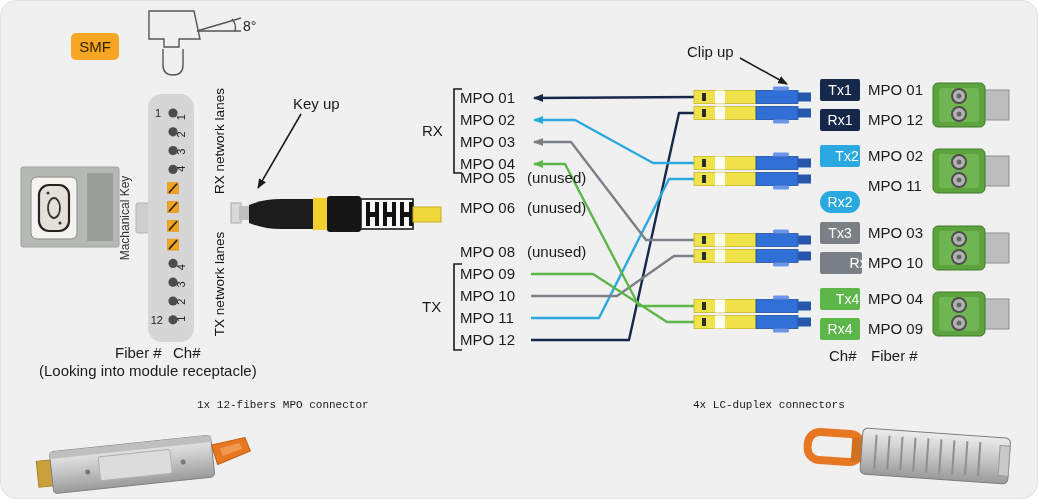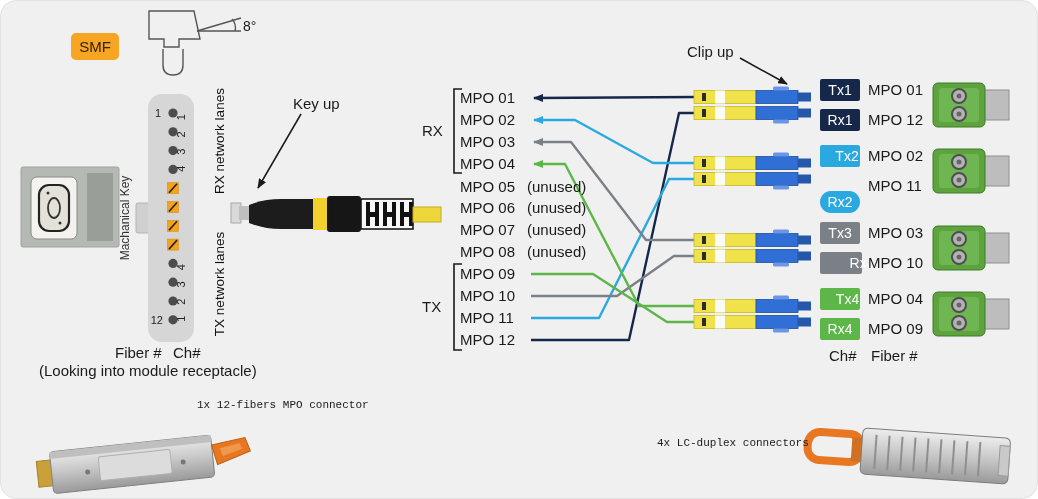--- a/index.html
+++ b/index.html
@@ -277,23 +277,22 @@
   <div class="lbl" style="left:292px; top:94px;">Key up</div>
   <div class="lbl" style="left:686px; top:42px;">Clip up</div>
 
   <div class="lbl" style="left:421px; top:121px;">RX</div>
   <div class="lbl" style="left:421px; top:297px;">TX</div>
 
   <div class="mpo-row" style="top:87px;"><span>MPO 01</span><span class="note"></span></div>
   <div class="mpo-row" style="top:109px;"><span>MPO 02</span><span class="note"></span></div>
   <div class="mpo-row" style="top:131px;"><span>MPO 03</span><span class="note"></span></div>
   <div class="mpo-row" style="top:153px;"><span>MPO 04</span><span class="note"></span></div>
-  <div class="mpo-row" style="top:176px;"><span>MPO 05</span><span class="note">(unused)</span></div>
+  <div class="mpo-row" style="top:167px;"><span>MPO 05</span><span class="note">(unused)</span></div>
   <div class="mpo-row" style="top:197px;"><span>MPO 06</span><span class="note">(unused)</span></div>
-  <div class="mpo-row" style="top:219px;"><span>MPO 07</span><span class="note">(unused)</span></div>
   <div class="mpo-row" style="top:241px;"><span>MPO 08</span><span class="note">(unused)</span></div>
   <div class="mpo-row" style="top:263px;"><span>MPO 09</span><span class="note"></span></div>
   <div class="mpo-row" style="top:285px;"><span>MPO 10</span><span class="note"></span></div>
   <div class="mpo-row" style="top:307px;"><span>MPO 11</span><span class="note"></span></div>
   <div class="mpo-row" style="top:329px;"><span>MPO 12</span><span class="note"></span></div>
 
   <div class="chbox ch1" style="top:78px;">Tx1</div>
   <div class="chbox ch1" style="top:108px;">Rx1</div>
   <div class="fiberlbl" style="top:78px;">MPO 01</div>
   <div class="fiberlbl" style="top:108px;">MPO 12</div>
@@ -314,15 +313,15 @@
   <div class="fiberlbl" style="top:317px;">MPO 09</div>
 
   <div class="lbl" style="left:114px; top:343px;">Fiber #</div>
   <div class="lbl" style="left:172px; top:343px;">Ch#</div>
   <div class="lbl" style="left:38px; top:361px;">(Looking into module receptacle)</div>
 
   <div class="lbl" style="left:828px; top:346px;">Ch#</div>
   <div class="lbl" style="left:870px; top:346px;">Fiber #</div>
 
   <div class="lbl caption" style="left:196px; top:398px;">1x 12-fibers MPO connector</div>
-  <div class="lbl caption" style="left:656px; top:398px;margin-top:38px;">4x LC-duplex connectors</div>
+  <div class="lbl caption" style="left:692px; top:398px;">4x LC-duplex connectors</div>
 
 </div>
 
 </body></html>

